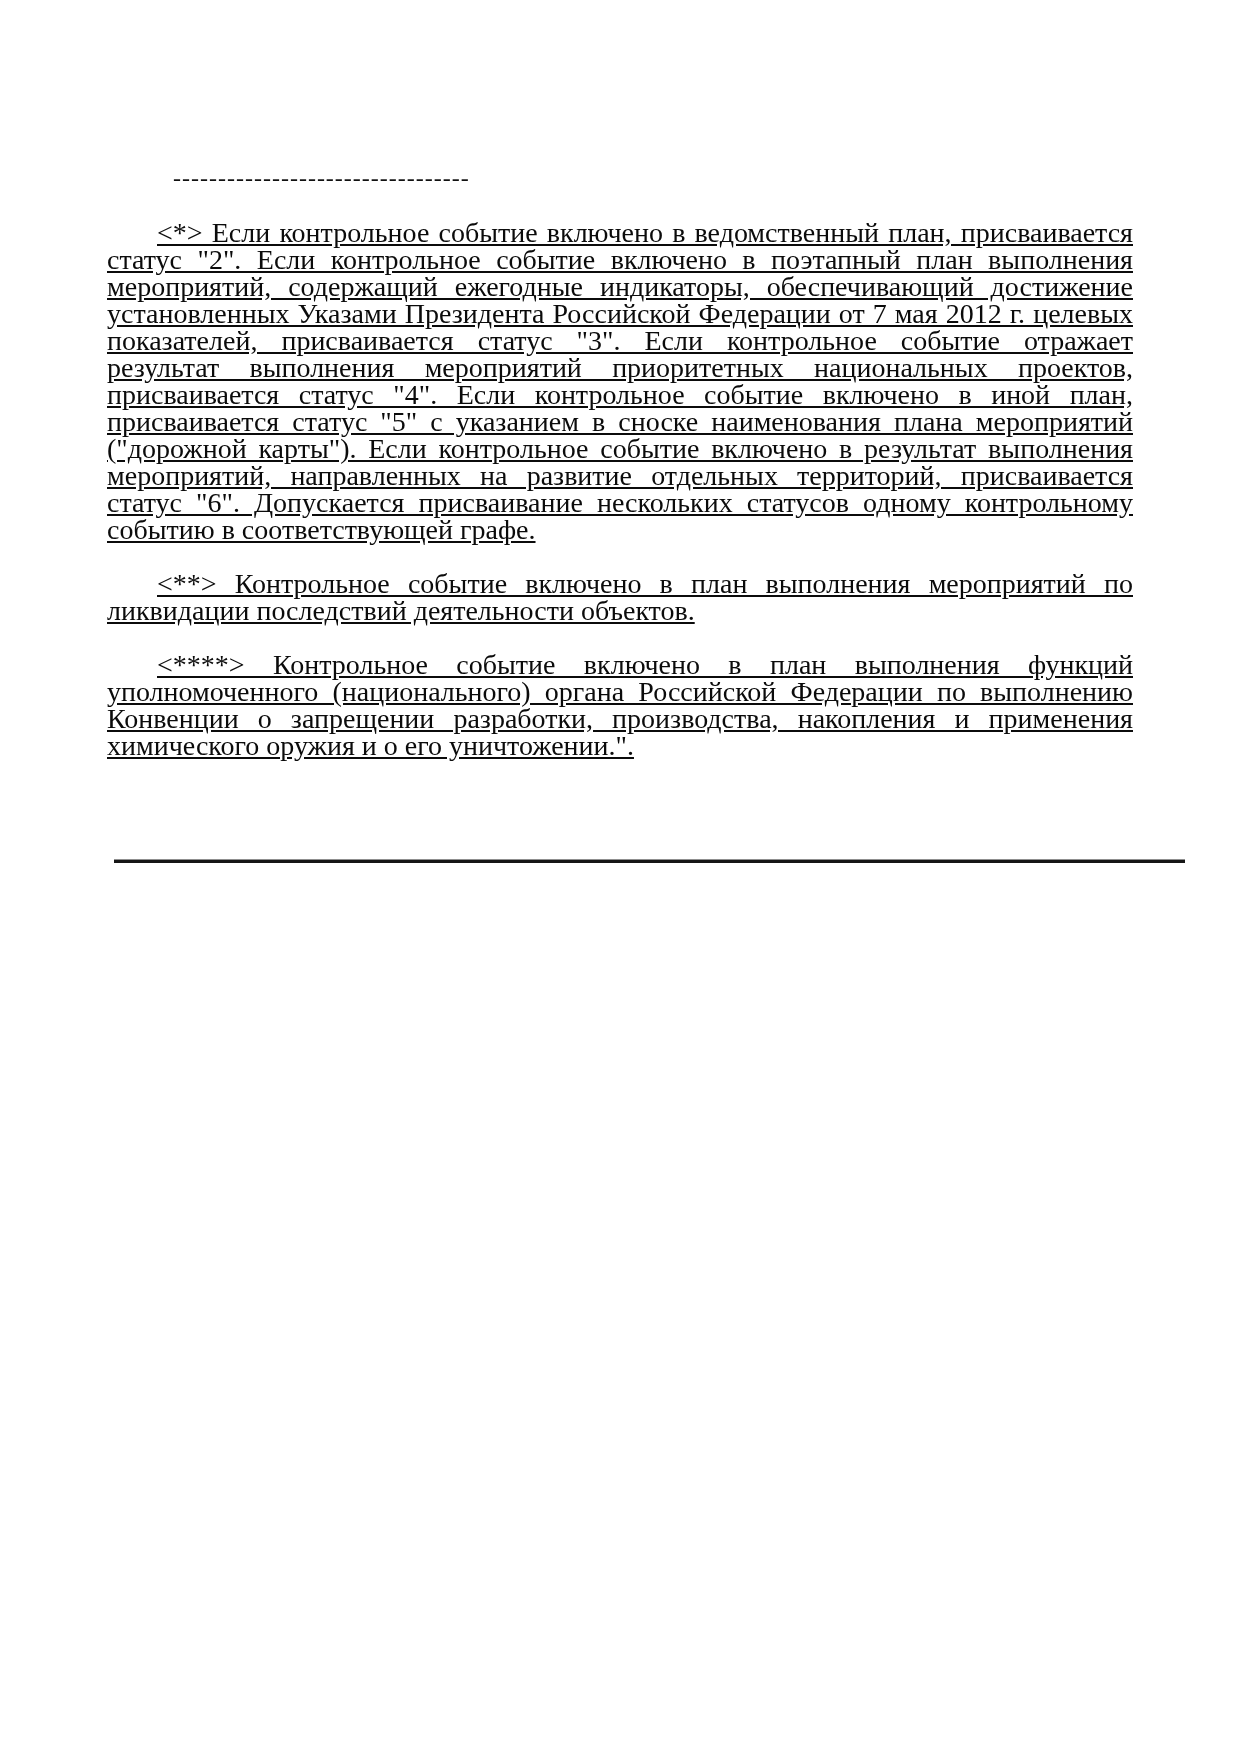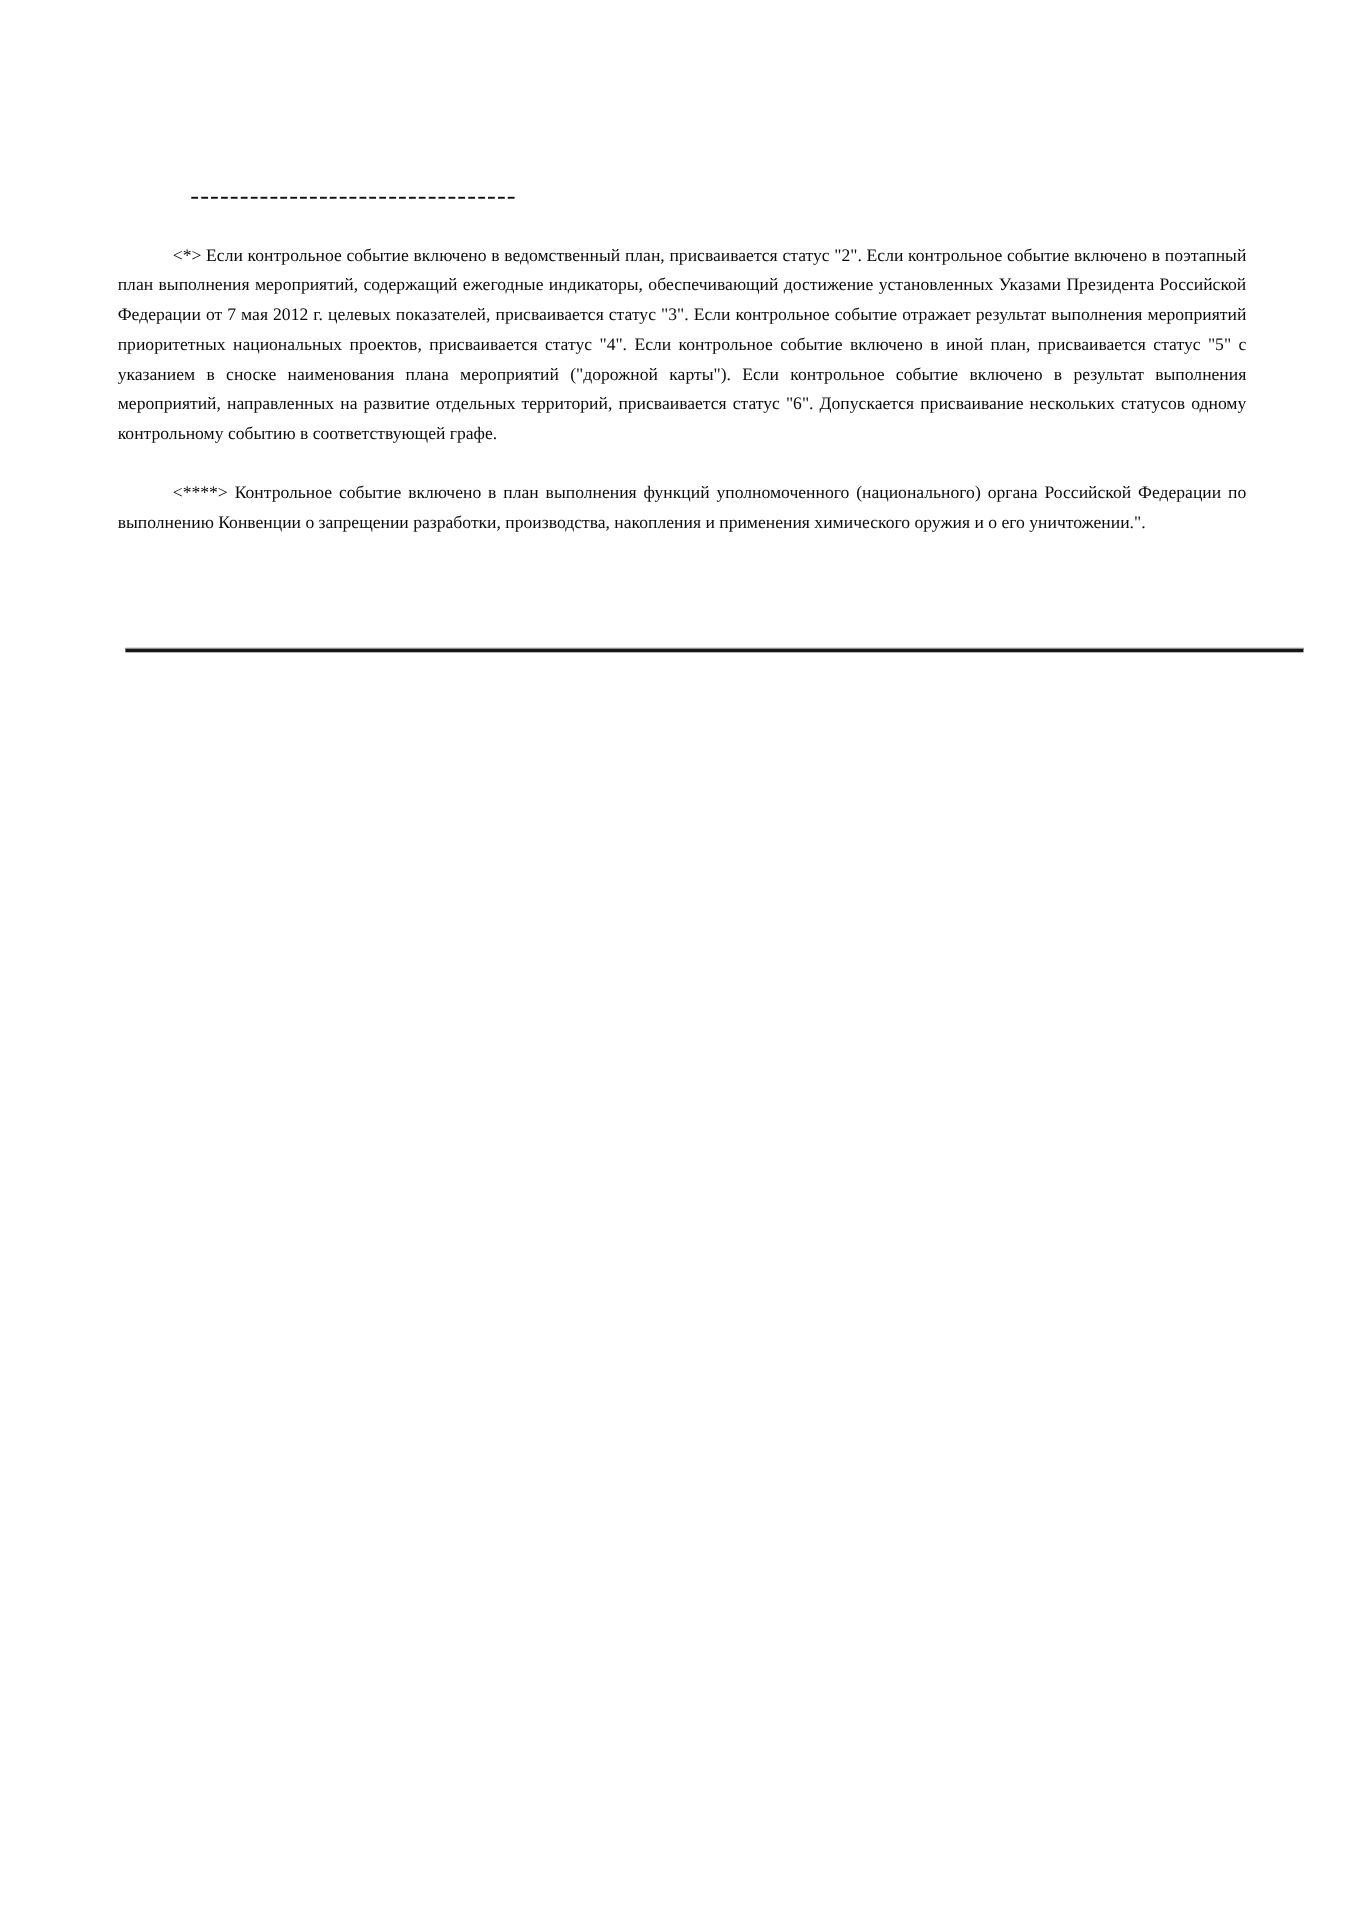--- a/index.html
+++ b/index.html
@@ -26,43 +26,45 @@
     margin: 0 0 27px 0;
     font-size: 24px;
     line-height: 27px;
     text-indent: 66px;
     letter-spacing: 1px;
     white-space: nowrap;
     color: #111111;
   }
   .footnote {
     margin: 0 0 27px 0;
-    font-size: 16px;
+    font-size: 28px;
     line-height: 27px;
     text-align: justify;
     text-indent: 50px;
     color: #0b0b0b;
+    text-decoration: underline;
   }
   .bottom-rule {
     margin-top: 100px;
     margin-left: 7px;
     width: 1071px;
     height: 3px;
     background: #161616;
     border-top: 1px solid #8f8f8f;
   }
 </style>
 </head>
 <body>
 
 <div class="page">
 
   <p class="separator">---------------------------------</p>
 
   <p class="footnote">&lt;*&gt; Если контрольное событие включено в ведомственный план, присваивается статус "2". Если контрольное событие включено в поэтапный план выполнения мероприятий, содержащий ежегодные индикаторы, обеспечивающий достижение установленных Указами Президента Российской Федерации от 7 мая 2012 г. целевых показателей, присваивается статус "3". Если контрольное событие отражает результат выполнения мероприятий приоритетных национальных проектов, присваивается статус "4". Если контрольное событие включено в иной план, присваивается статус "5" с указанием в сноске наименования плана мероприятий ("дорожной карты"). Если контрольное событие включено в результат выполнения мероприятий, направленных на развитие отдельных территорий, присваивается статус "6". Допускается присваивание нескольких статусов одному контрольному событию в соответствующей графе.</p>
 
+  <p class="footnote">&lt;**&gt; Контрольное событие включено в план выполнения мероприятий по ликвидации последствий деятельности объектов.</p>
 
 
   <p class="footnote">&lt;****&gt; Контрольное событие включено в план выполнения функций уполномоченного (национального) органа Российской Федерации по выполнению Конвенции о запрещении разработки, производства, накопления и применения химического оружия и о его уничтожении.".</p>
 
   <div class="bottom-rule"></div>
 
 </div>
 
 </body></html>

